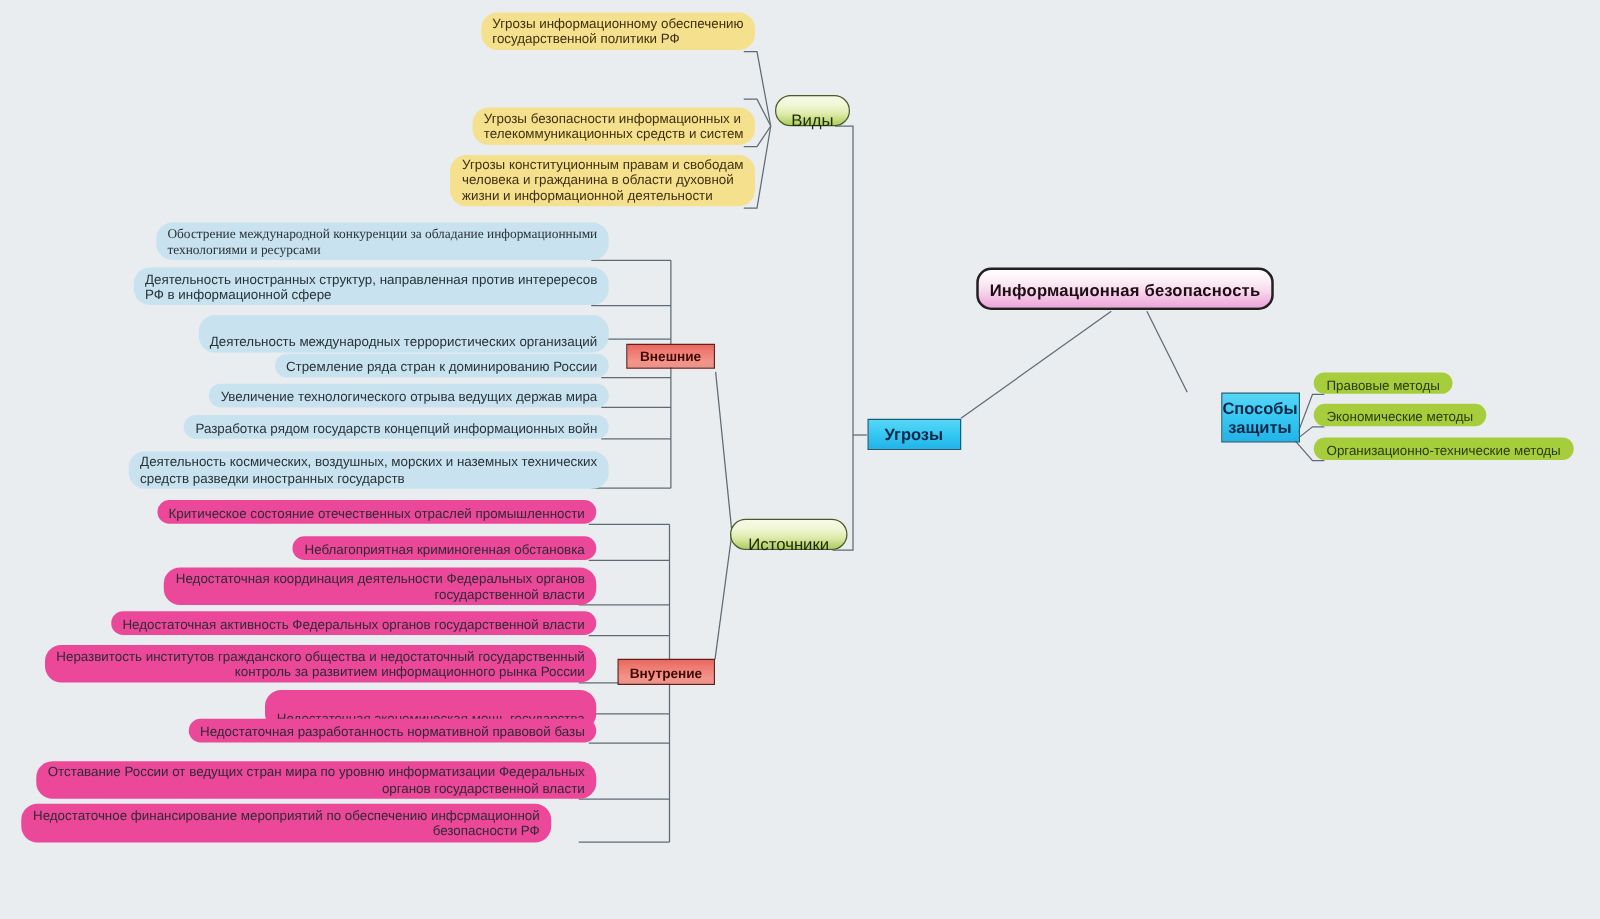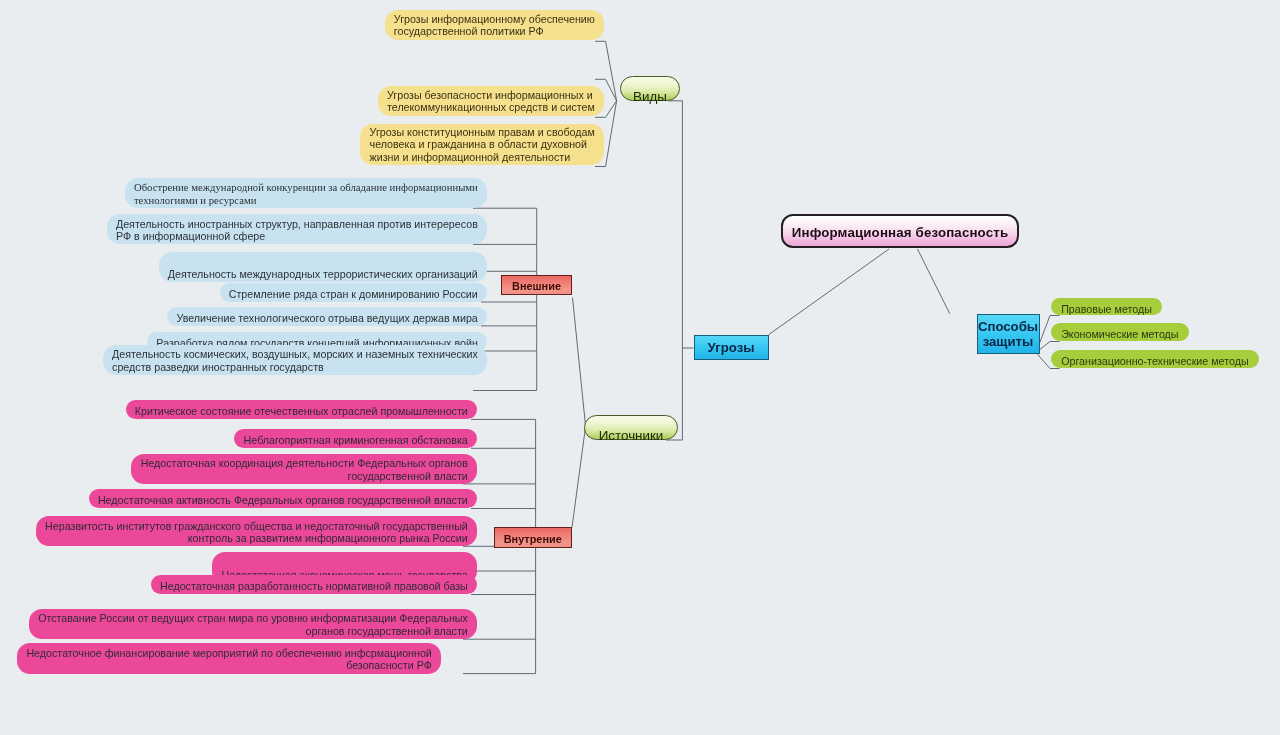--- a/index.html
+++ b/index.html
@@ -81,21 +81,21 @@
 жизни и информационной деятельности</div>
 
 <div class="leaf blue" style="right:793px;top:178px;height:30.2px;font-family:Liberation Serif, serif;">Обострение международной конкуренции за обладание информационными
 технологиями и ресурсами</div>
 <div class="leaf blue" style="right:793px;top:214.2px;height:30.2px;">Деятельность иностранных структур, направленная против интерересов
 РФ в информационной сфере</div>
 <div class="leaf blue" style="right:793px;top:251.9px;height:30px;">Деятельность международных террористических организаций</div>
 <div class="leaf blue" style="right:793px;top:282.6px;height:19.4px;">Стремление ряда стран к доминированию России</div>
 <div class="leaf blue" style="right:793px;top:306.5px;height:19.4px;">Увеличение технологического отрыва ведущих держав мира</div>
 <div class="leaf blue" style="right:793px;top:331.6px;height:19.4px;">Разработка рядом государств концепций информационных войн</div>
-<div class="leaf blue" style="right:793px;top:345px;height:30.2px;">Деятельность космических, воздушных, морских и наземных технических
+<div class="leaf blue" style="right:793px;top:361px;height:30.2px;">Деятельность космических, воздушных, морских и наземных технических
 средств разведки иностранных государств</div>
 
 <div class="leaf purple" style="right:803px;top:400px;height:19.4px;">Критическое состояние отечественных отраслей промышленности</div>
 <div class="leaf purple" style="right:803px;top:428.9px;height:19.4px;">Неблагоприятная криминогенная обстановка</div>
 <div class="leaf purple" style="right:803px;top:453.7px;height:30.2px;">Недостаточная координация деятельности Федеральных органов
 государственной власти</div>
 <div class="leaf purple" style="right:803px;top:489.1px;height:19.4px;">Недостаточная активность Федеральных органов государственной власти</div>
 <div class="leaf purple" style="right:803px;top:516.1px;height:30.2px;">Неразвитость институтов гражданского общества и недостаточный государственный
 контроль за развитием информационного рынка России</div>
 <div class="leaf purple" style="right:803px;top:551.6px;height:32px;">Недостаточная экономическая мощь государства</div>

